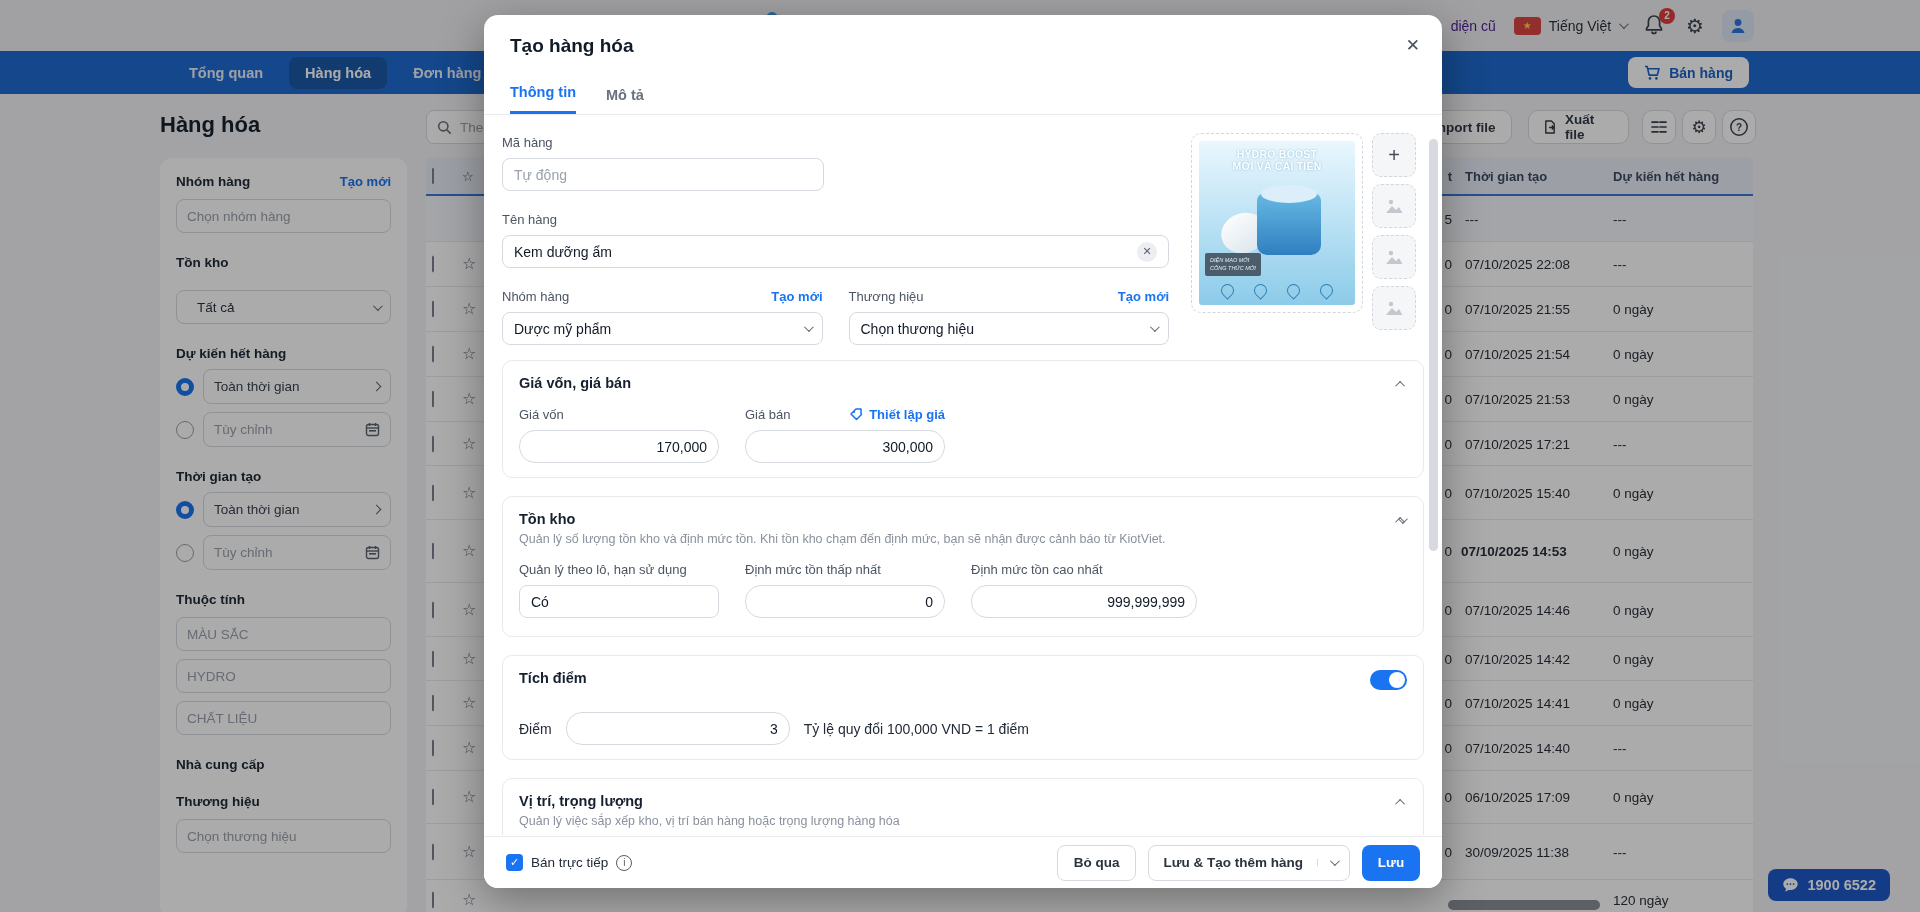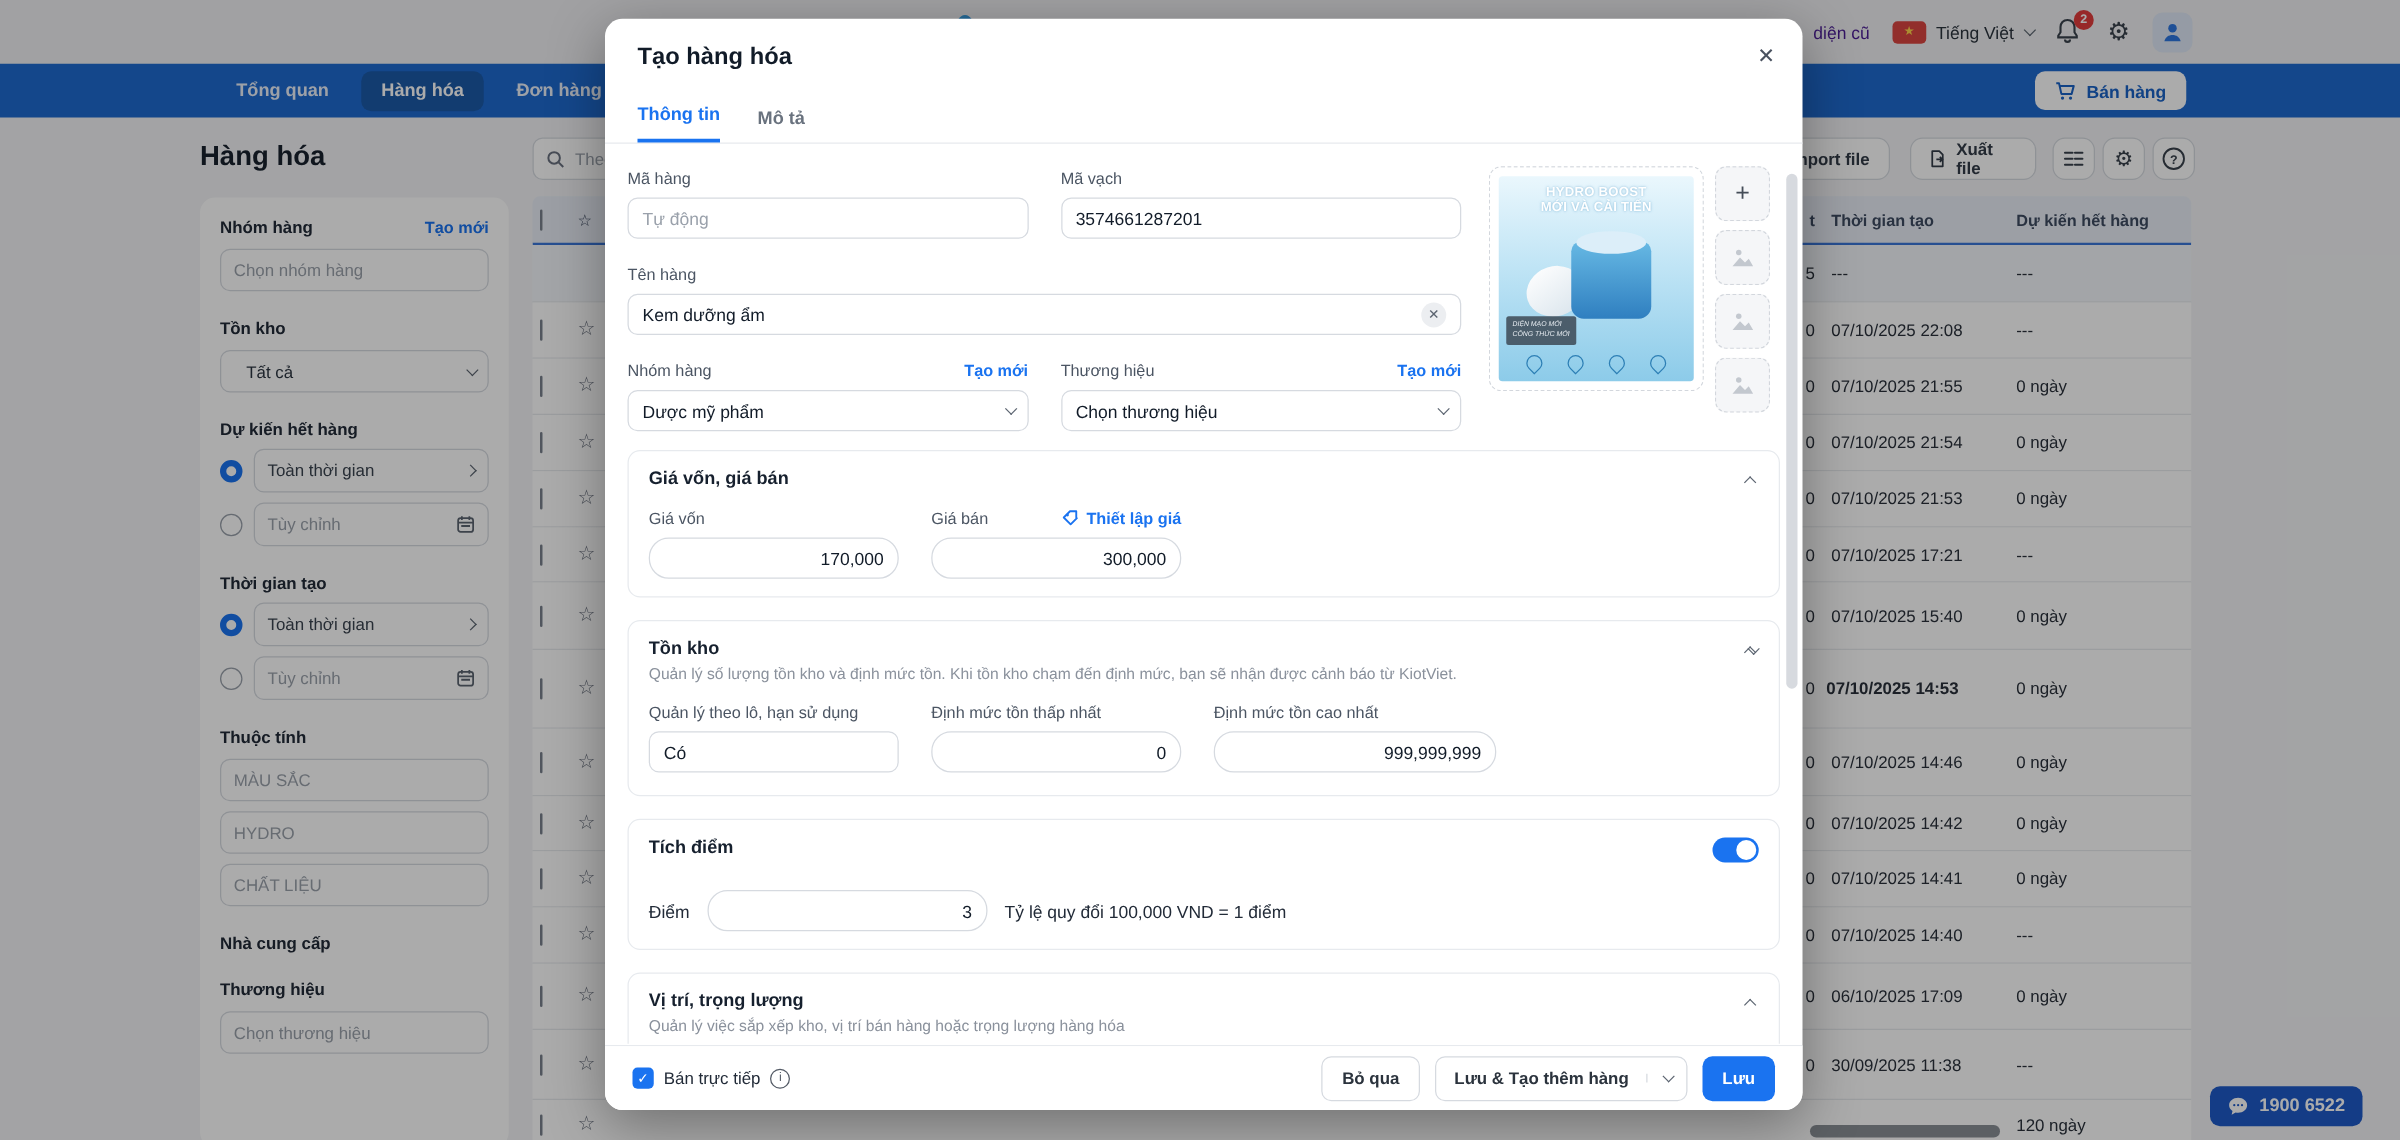--- a/index.html
+++ b/index.html
@@ -195,21 +195,21 @@
   <div class="sidebar">
     <div class="sec-head">
       <span class="sec-title">Nhóm hàng</span>
       <span class="link">Tạo mới</span>
     </div>
     <div class="s-input">Chọn nhóm hàng</div>
 
     <div class="s-sec sec-head" style="margin-bottom:0;">
         <span class="sec-title">Tồn kho</span>
       </div>
-    <div class="s-input value" style="margin-top:10px;padding-left:20px;">
+    <div class="s-input value" style="margin-top:20px;padding-left:20px;">
       <span>Tất cả</span>
         <span class="chev down"></span>
     </div>
 
     <div class="s-sec sec-head" style="margin-bottom:0;">
         <span class="sec-title">Dự kiến hết hàng</span>
       </div>
     <div class="radio-row">
       <span class="radio on"></span>
       <span class="radio-box">
@@ -445,28 +445,20 @@
 
       <div class="form-top">
         <div class="form-grid">
           <div class="frow">
             <div class="fcol">
               <div class="flabel-row">
                   <span class="flabel">Mã hàng</span>
                 </div>
               <div class="finput">
                   <span class="ph">Tự động</span>
-                </div>
-            </div>
-            <div class="fcol">
-              <div class="flabel-row">
-                  <span class="flabel">Mã vạch</span>
-                </div>
-              <div class="finput">
-                  <span>3574661287201</span>
                 </div>
             </div>
           </div>
           <div class="fgap"></div>
           <div class="frow">
             <div class="fcol full">
               <div class="flabel-row">
                   <span class="flabel">Tên hàng</span>
                 </div>
               <div class="finput">

